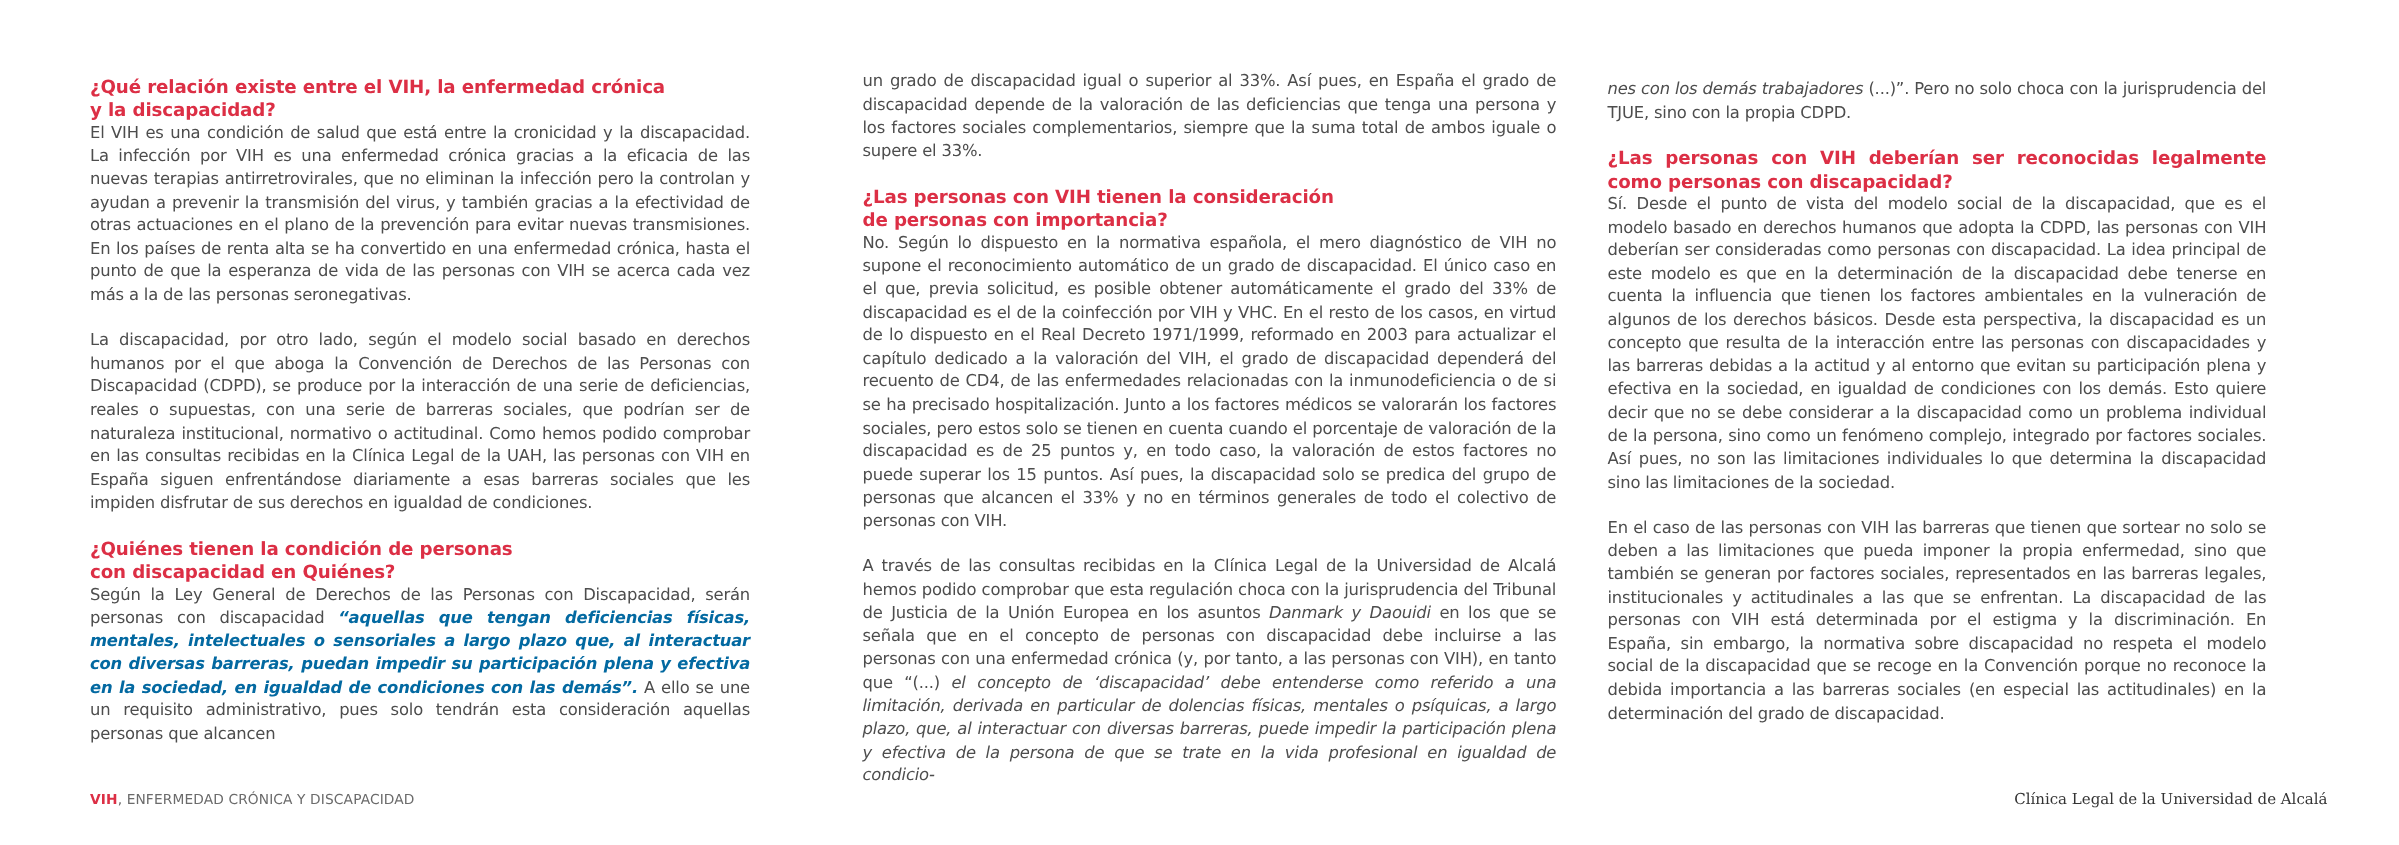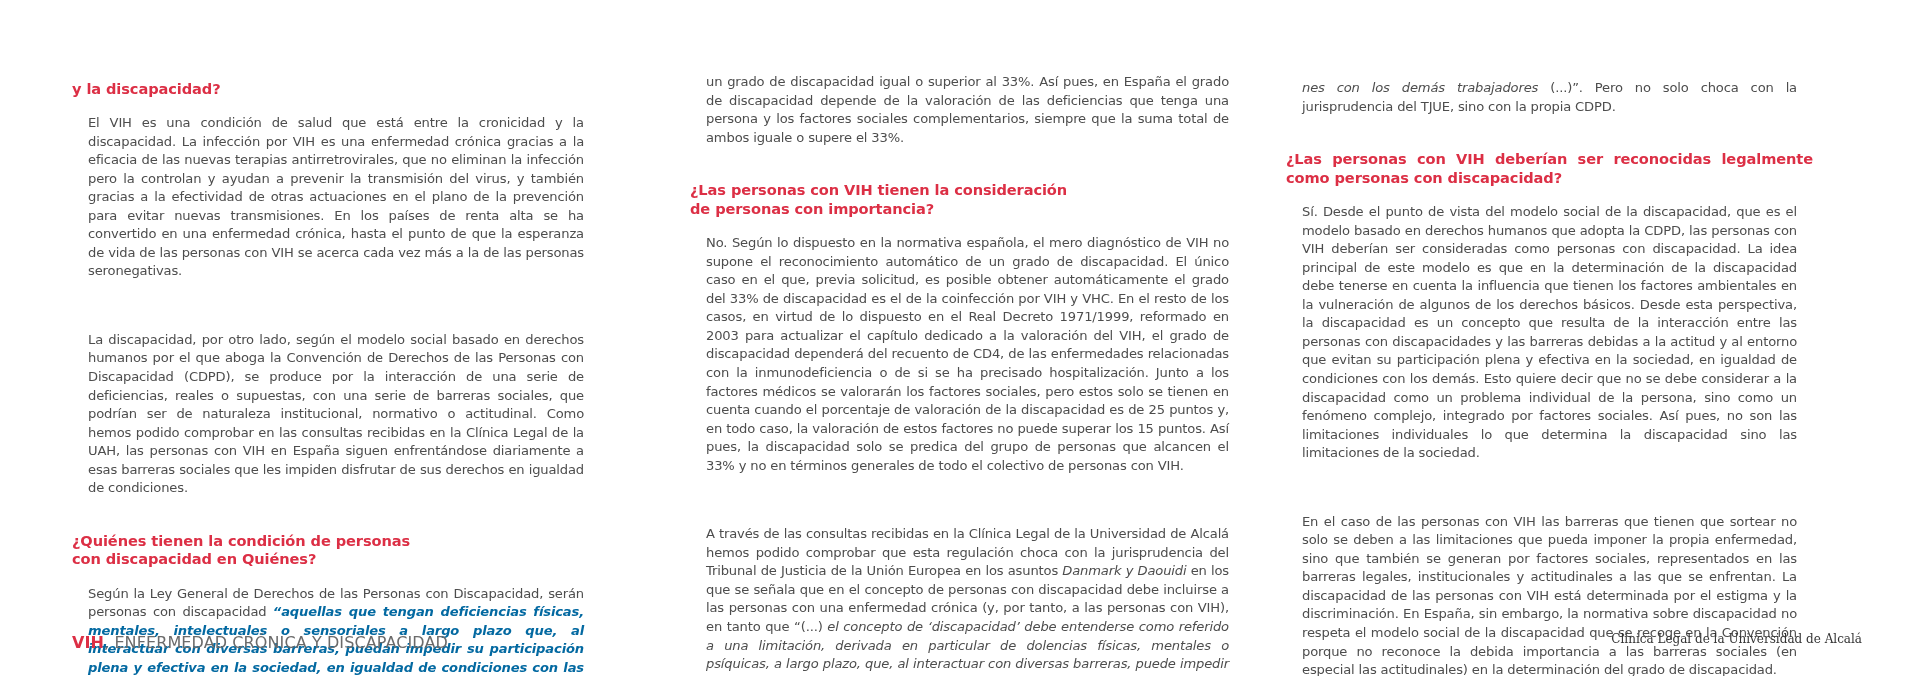--- a/index.html
+++ b/index.html
@@ -4,39 +4,39 @@
 <style>
   html, body { margin:0; padding:0; background:#ffffff; }
   body { width:1919px; height:676px; position:relative; overflow:hidden;
          font-family:"DejaVu Sans", sans-serif; color:#4a4a4a; }
   .col { position:absolute; top:61px; }
   #col1 { left:72px; width:528px; }
   #col2 { left:690px; width:555px; top:57px; }
   #col3 { left:1286px; width:527px; top:63px; }
   h2 { margin:0; font-size:14.6px; line-height:18.5px; font-weight:bold;
        color:#dc2f45; letter-spacing:-0.1px; }
-  p  { margin:16px; font-size:13.1px; line-height:18.55px; text-align:justify;
+  p  { margin:0; font-size:13.1px; line-height:18.55px; text-align:justify;
        letter-spacing:-0.15px; font-weight:normal; color:#4d4d4d; }
   .gap { height:18px; }
   em { font-style:italic; }
   .bq { font-style:italic; color:#0369a1; font-weight:600; }
   .fq { font-style:italic; }
   .just3 h2 { text-align:justify; text-align-last:left; }
-  #footer-left { position:absolute; left:72px; top:633px; font-size:16px;
+  #footer-left { position:absolute; left:72px; top:633px; font-size:11px;
                  color:#6b6b6b; letter-spacing:0.1px; }
   #footer-left .vih { color:#dc2f45; font-weight:bold; }
   #footer-right { position:absolute; right:57px; top:632px; font-size:12px;
                   font-family:"DejaVu Serif", serif; color:#333; }
 </style>
 </head>
 <body>
 
 <div id="col1" class="col">
   <h2>
-    <br>
+    <span>¿Qué relación existe entre el VIH, la enfermedad crónica</span><br>
     <span>y la discapacidad?</span>
   </h2>
   <p>El VIH es una condición de salud que está entre la cronicidad y la discapacidad. La infección por VIH es una enfermedad crónica gracias a la eficacia de las nuevas terapias antirretrovirales, que no eliminan la infección pero la controlan y ayudan a prevenir la transmisión del virus, y también gracias a la efectividad de otras actuaciones en el plano de la prevención para evitar nuevas transmisiones. En los países de renta alta se ha convertido en una enfermedad crónica, hasta el punto de que la esperanza de vida de las personas con VIH se acerca cada vez más a la de las personas seronegativas.</p>
   <div class="gap"></div>
   <p>La discapacidad, por otro lado, según el modelo social basado en derechos humanos por el que aboga la Convención de Derechos de las Personas con Discapacidad (CDPD), se produce por la interacción de una serie de deficiencias, reales o supuestas, con una serie de barreras sociales, que podrían ser de naturaleza institucional, normativo o actitudinal. Como hemos podido comprobar en las consultas recibidas en la Clínica Legal de la UAH, las personas con VIH en España siguen enfrentándose diariamente a esas barreras sociales que les impiden disfrutar de sus derechos en igualdad de condiciones.</p>
   <div class="gap"></div>
   <h2>
     <span>¿Quiénes tienen la condición de personas</span><br>
     <span>con discapacidad en Quiénes?</span>
   </h2>

